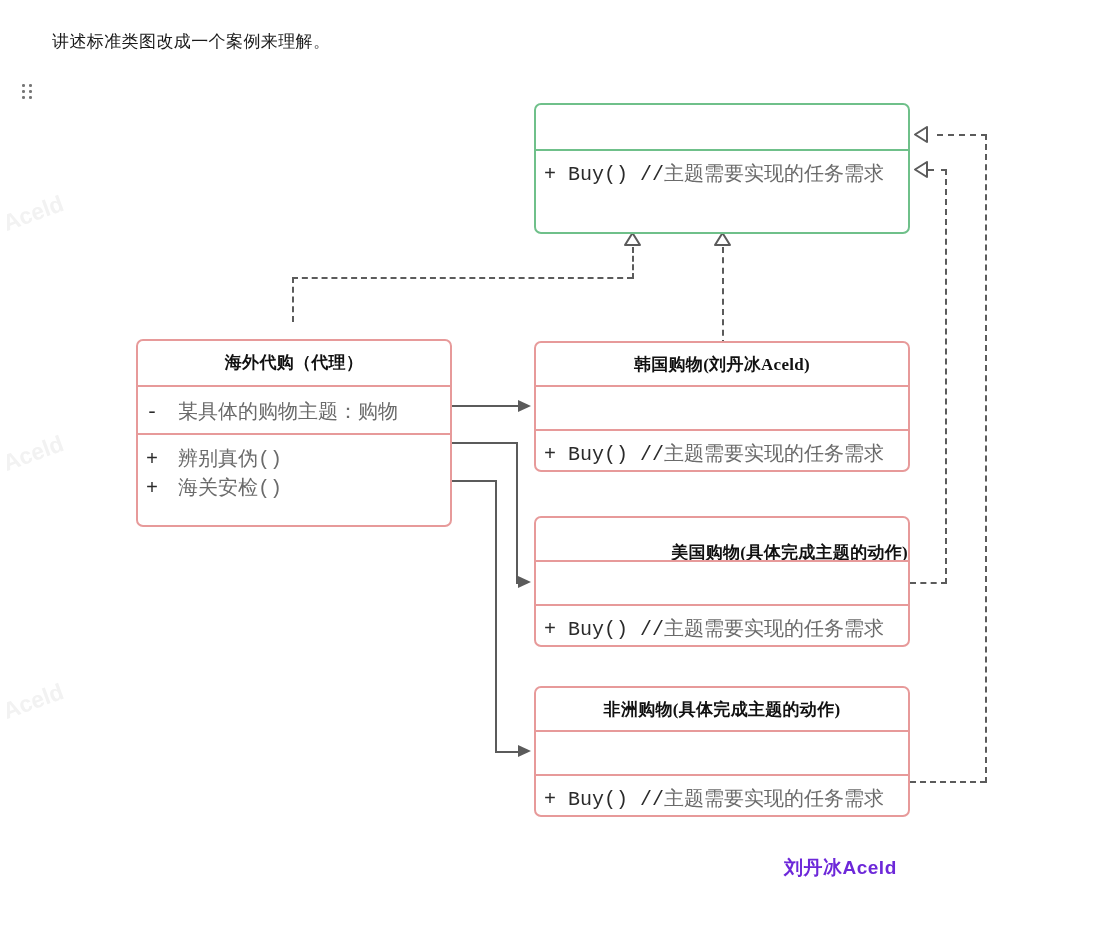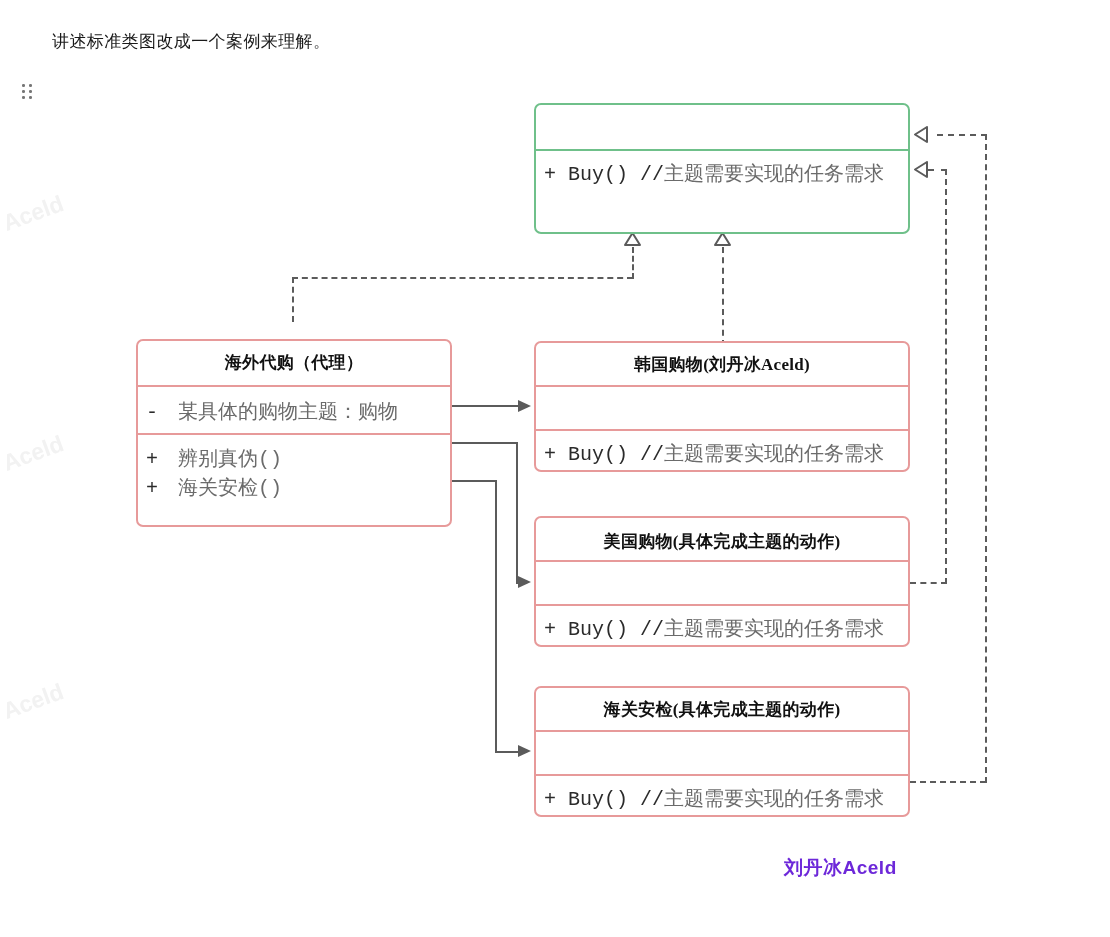--- a/index.html
+++ b/index.html
@@ -255,33 +255,33 @@
   <div class="uml-sec" style="height:44px;"></div>
   <div class="uml-sec" style="height:41px;">
     <div class="uml-row" style="padding:14px 0 0 8px;">
       <span class="sig">+ Buy() //</span><span>主题需要实现的任务需求</span>
     </div>
   </div>
 </div>
 
 <div class="uml-box" style="left:534px; top:516px; width:376px; height:131px;">
   <div class="uml-sec" style="height:42px;">
-    <div class="uml-title" style="padding-top:15px;">美国购物(具体完成主题的动作)</div>
+    <div class="uml-title" style="padding-top:26px;text-align:right;">美国购物(具体完成主题的动作)</div>
   </div>
   <div class="uml-sec" style="height:44px;"></div>
   <div class="uml-sec" style="height:41px;">
     <div class="uml-row" style="padding:14px 0 0 8px;">
       <span class="sig">+ Buy() //</span><span>主题需要实现的任务需求</span>
     </div>
   </div>
 </div>
 
 <div class="uml-box" style="left:534px; top:686px; width:376px; height:131px;">
   <div class="uml-sec" style="height:42px;">
-    <div class="uml-title" style="padding-top:13px;">海关安检(具体完成主题的动作)</div>
+    <div class="uml-title" style="padding-top:13px;">非洲购物(具体完成主题的动作)</div>
   </div>
   <div class="uml-sec" style="height:44px;"></div>
   <div class="uml-sec" style="height:41px;">
     <div class="uml-row" style="padding:14px 0 0 8px;">
       <span class="sig">+ Buy() //</span><span>主题需要实现的任务需求</span>
     </div>
   </div>
 </div>
 
 </body></html>

